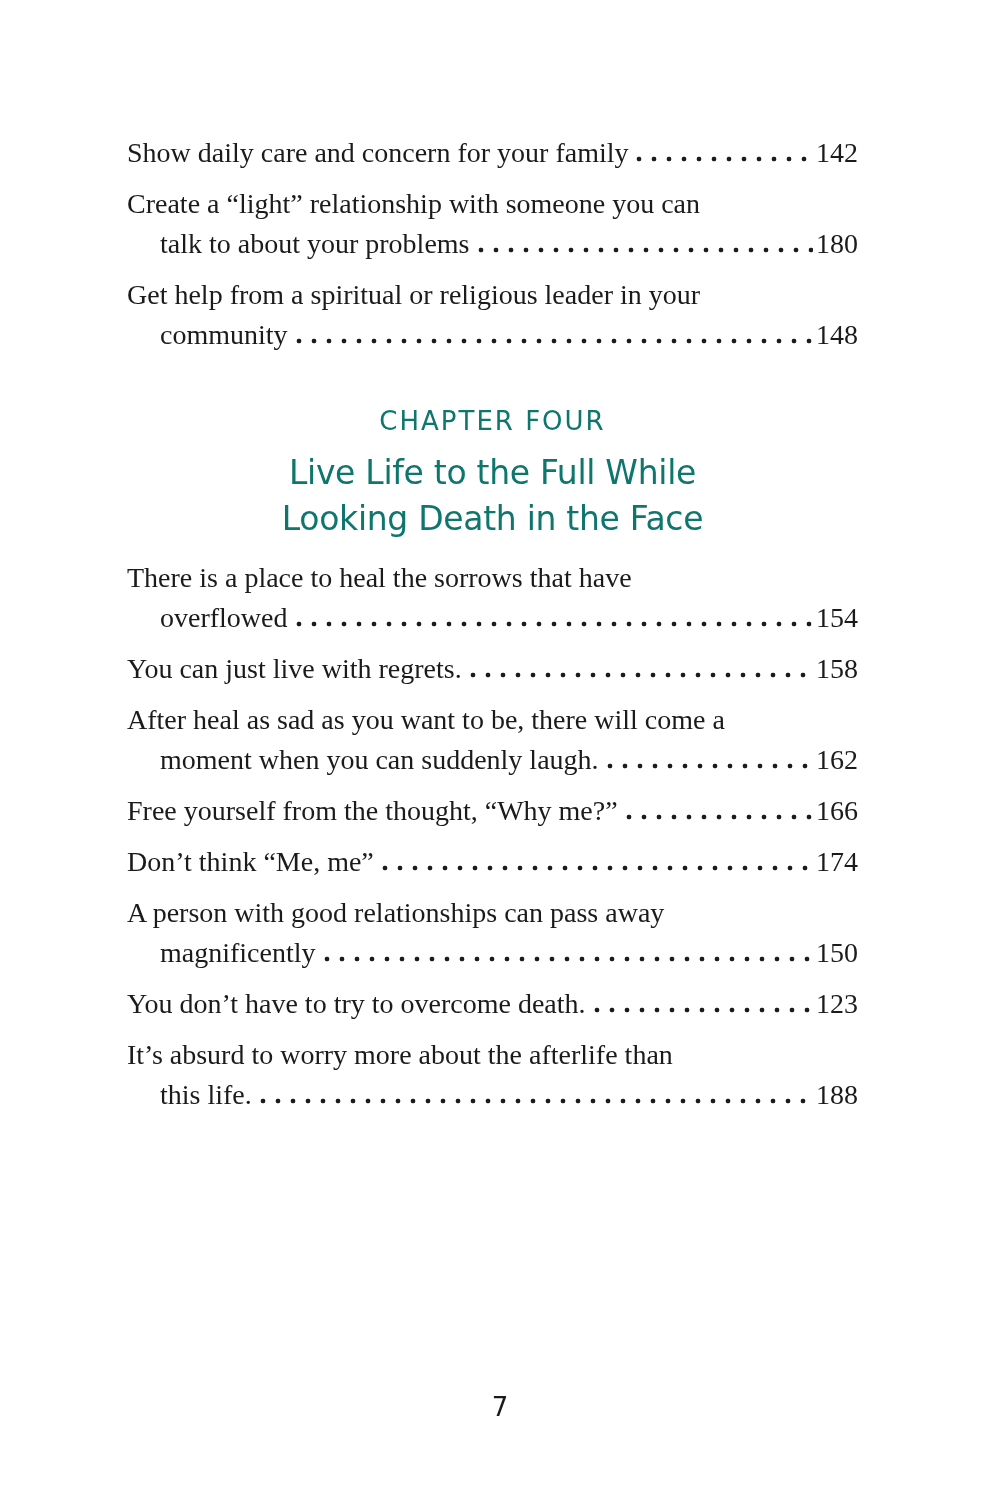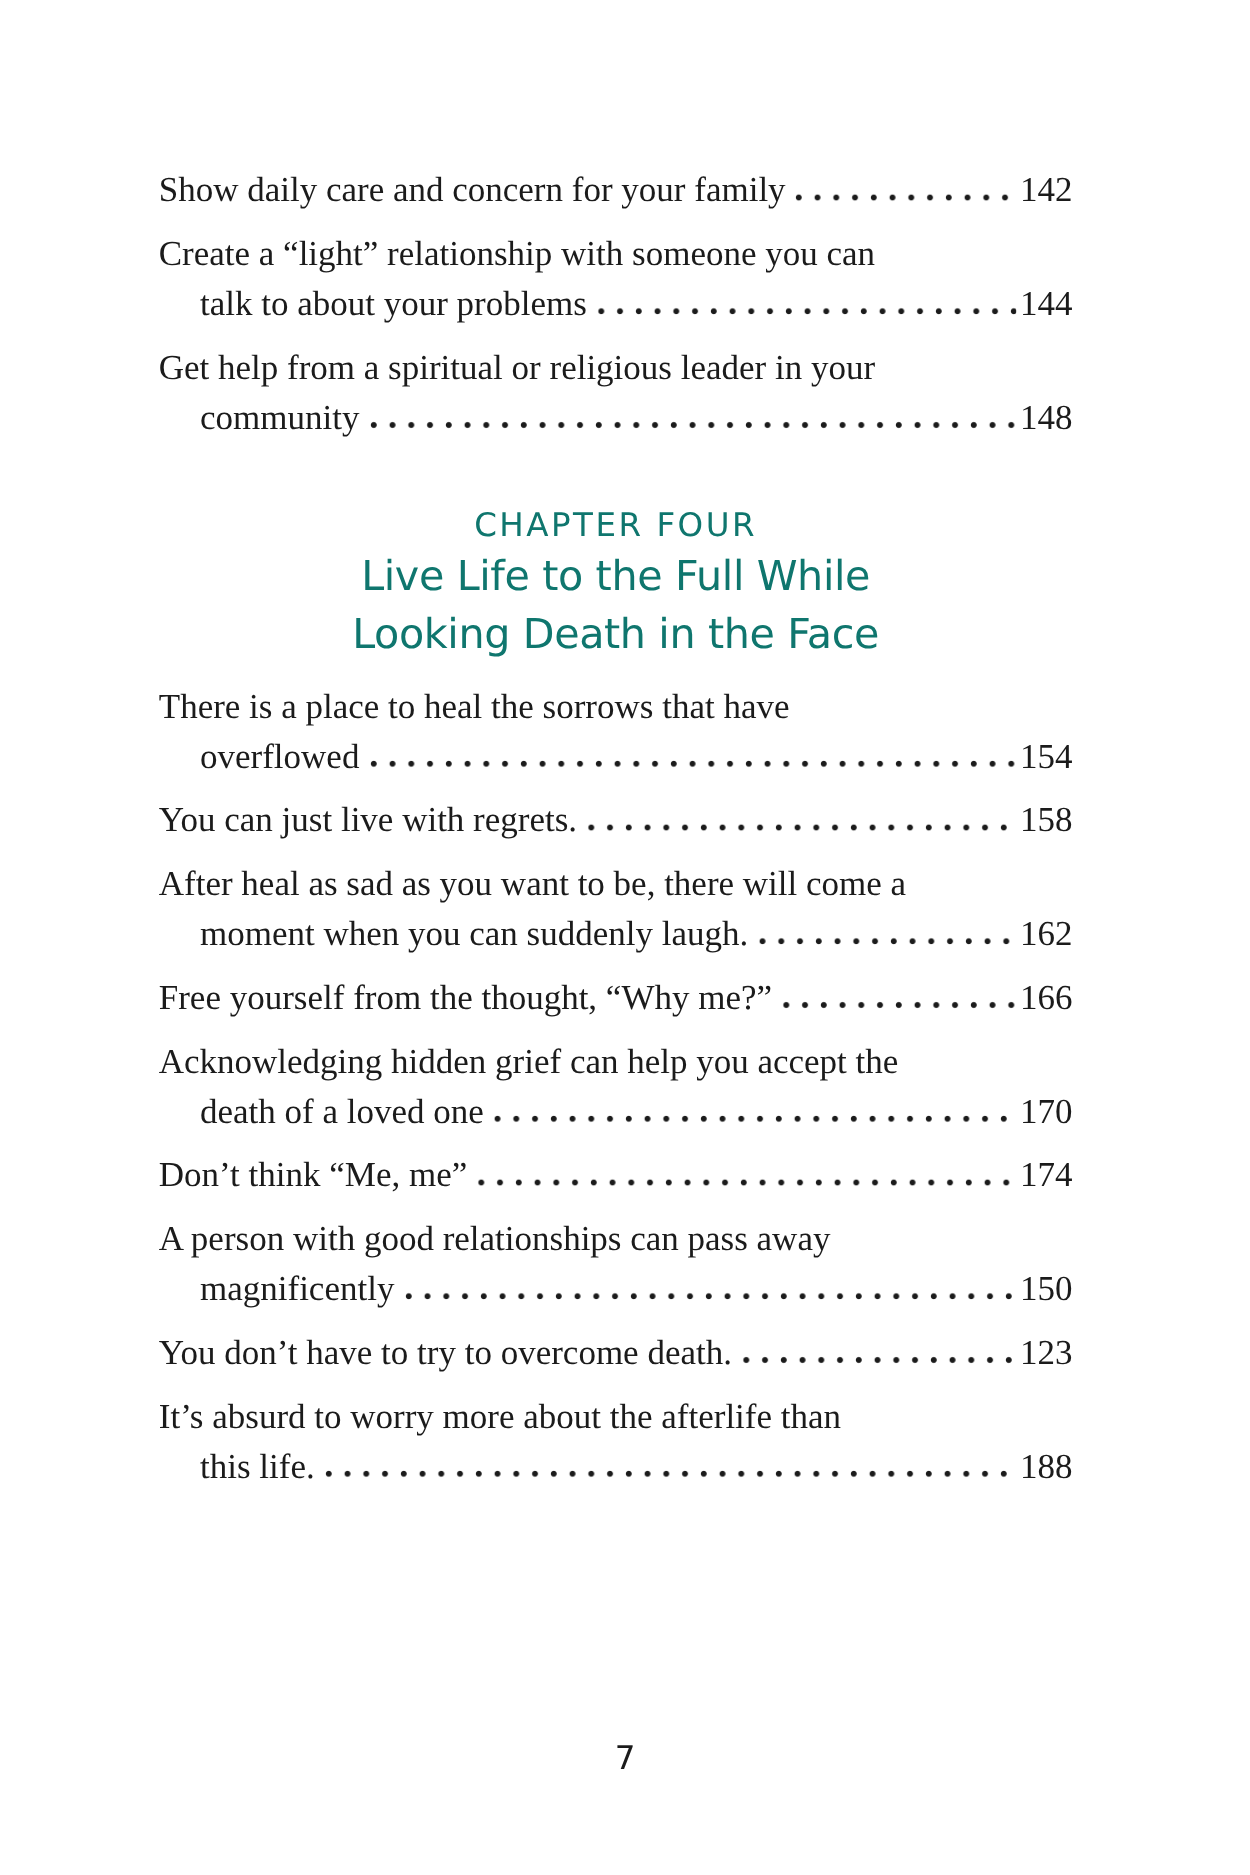--- a/index.html
+++ b/index.html
@@ -52,21 +52,21 @@
     text-align: center;
     font-family: "DejaVu Sans", sans-serif;
     color: #0f766e;
   }
   .eyebrow {
     font-size: 26px;
     line-height: 34px;
     letter-spacing: 2px;
   }
   .title {
-    margin: 0;
+    margin: 12px;
     font-size: 33px;
     line-height: 46px;
     font-weight: 400;
     letter-spacing: -0.3px;
   }
   .title-line { display: block; }
 
   .folio {
     position: absolute;
     left: 0;
@@ -93,21 +93,21 @@
       </div>
     </div>
 
     <div class="entry">
       <div class="row">
         <span class="txt">Create a “light” relationship with someone you can</span>
       </div>
       <div class="row cont">
         <span class="txt">talk to about your problems</span>
         <span class="leader"></span>
-        <span class="pg">144</span>
+        <span class="pg">180</span>
       </div>
     </div>
 
     <div class="entry">
       <div class="row">
         <span class="txt">Get help from a spiritual or religious leader in your</span>
       </div>
       <div class="row cont">
         <span class="txt">community</span>
         <span class="leader"></span>
@@ -158,30 +158,20 @@
     </div>
 
     <div class="entry">
       <div class="row">
         <span class="txt">Free yourself from the thought, “Why me?”</span>
         <span class="leader"></span>
         <span class="pg">166</span>
       </div>
     </div>
 
-    <div class="entry">
-      <div class="row">
-        <span class="txt">Acknowledging hidden grief can help you accept the</span>
-      </div>
-      <div class="row cont">
-        <span class="txt">death of a loved one</span>
-        <span class="leader"></span>
-        <span class="pg">170</span>
-      </div>
-    </div>
 
     <div class="entry">
       <div class="row">
         <span class="txt">Don’t think “Me, me”</span>
         <span class="leader"></span>
         <span class="pg">174</span>
       </div>
     </div>
 
     <div class="entry">

